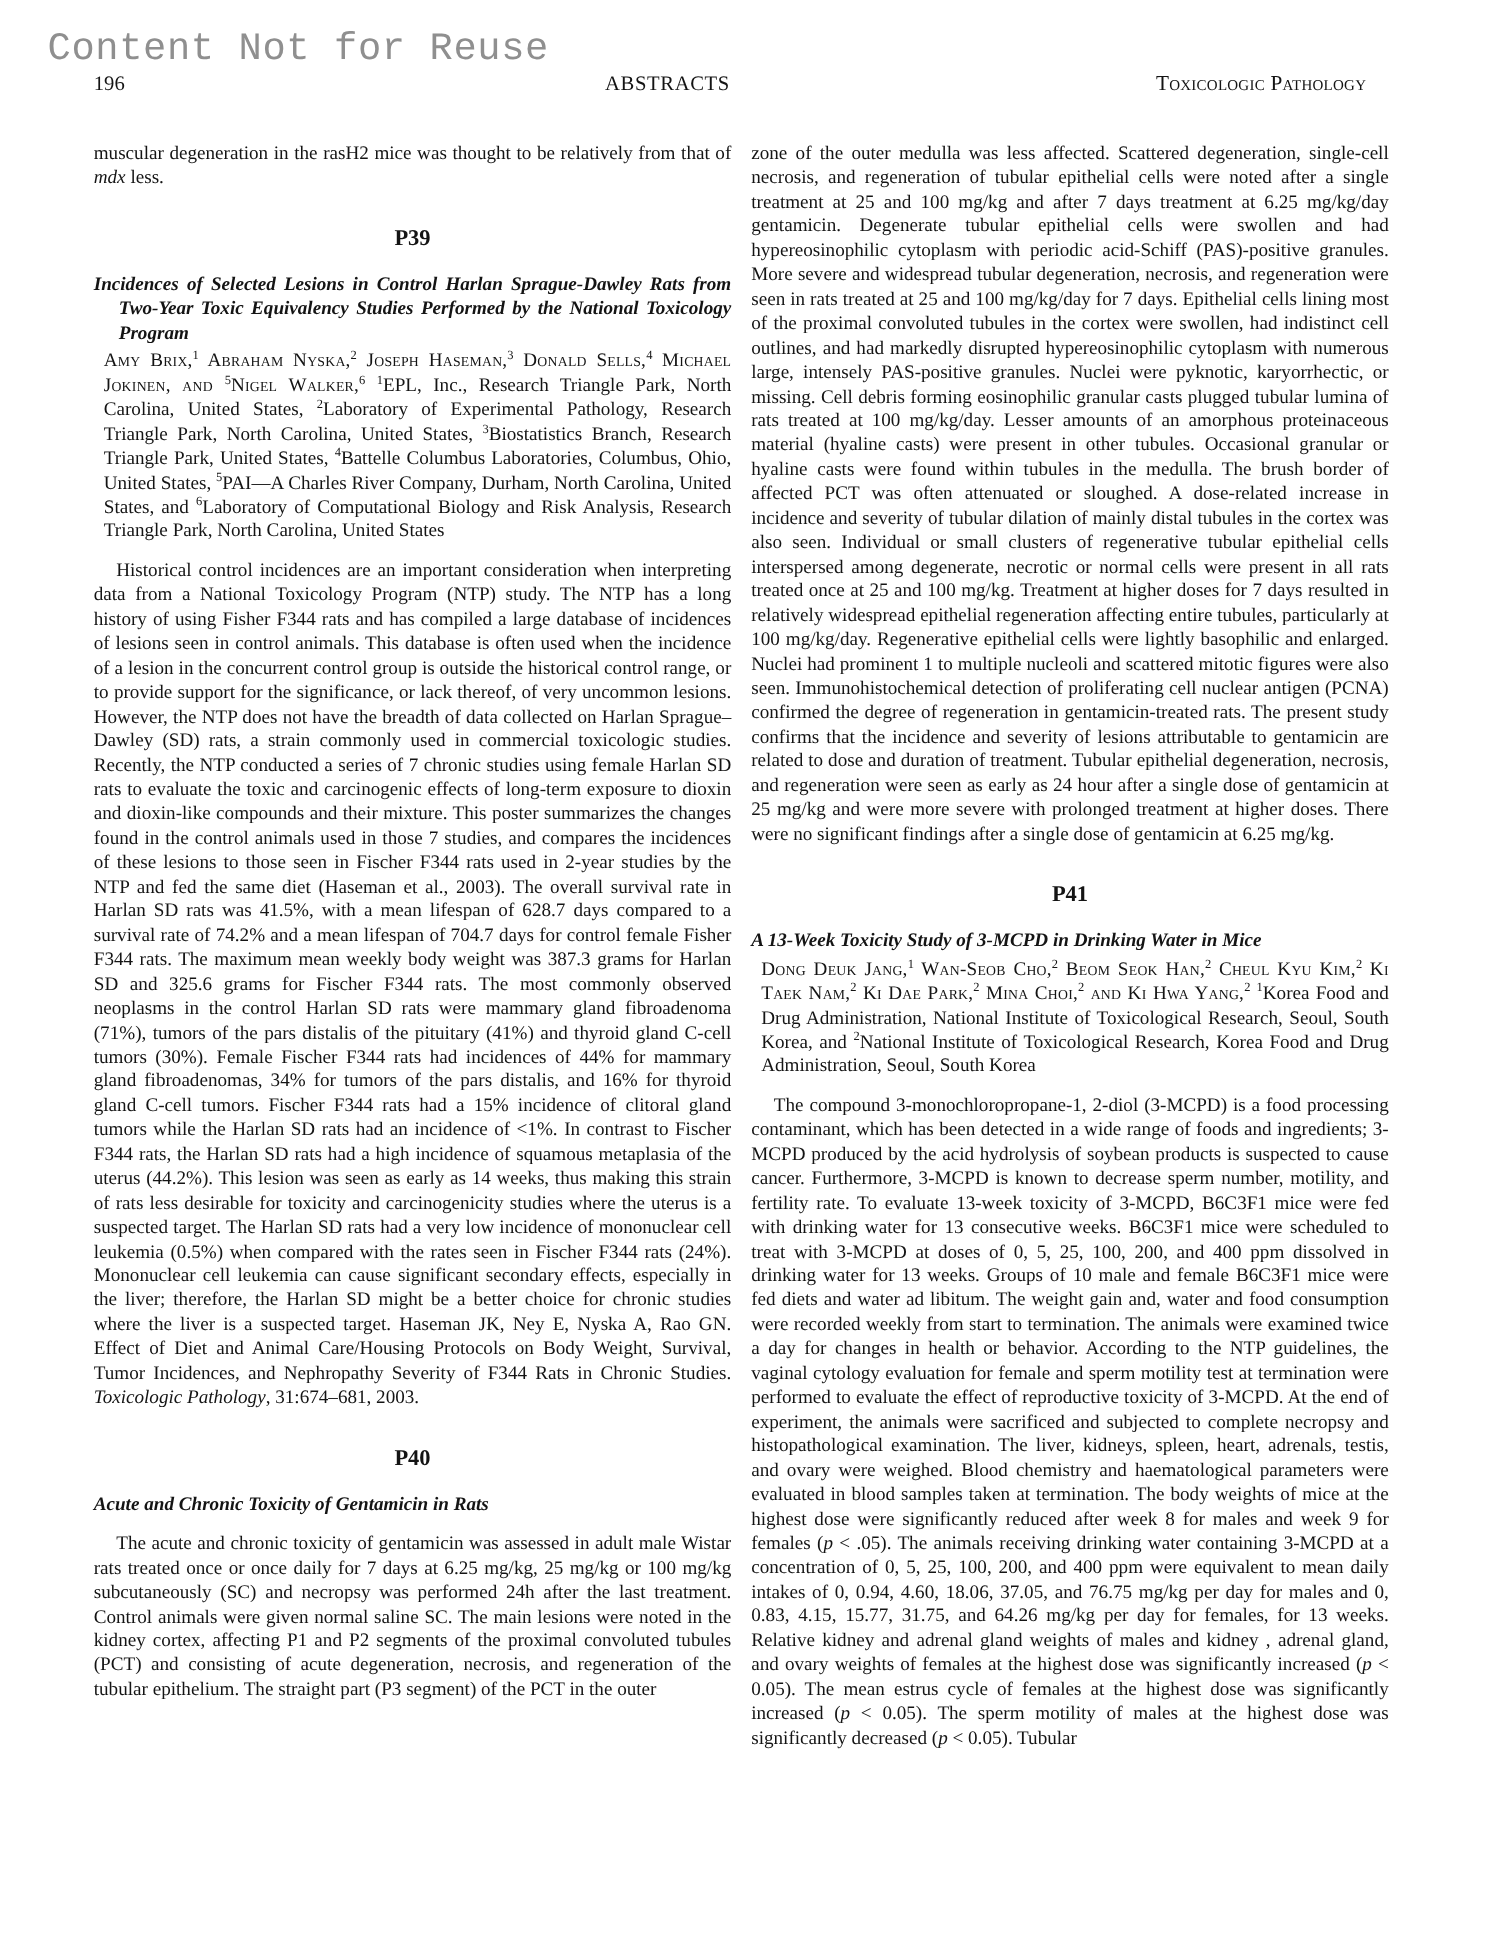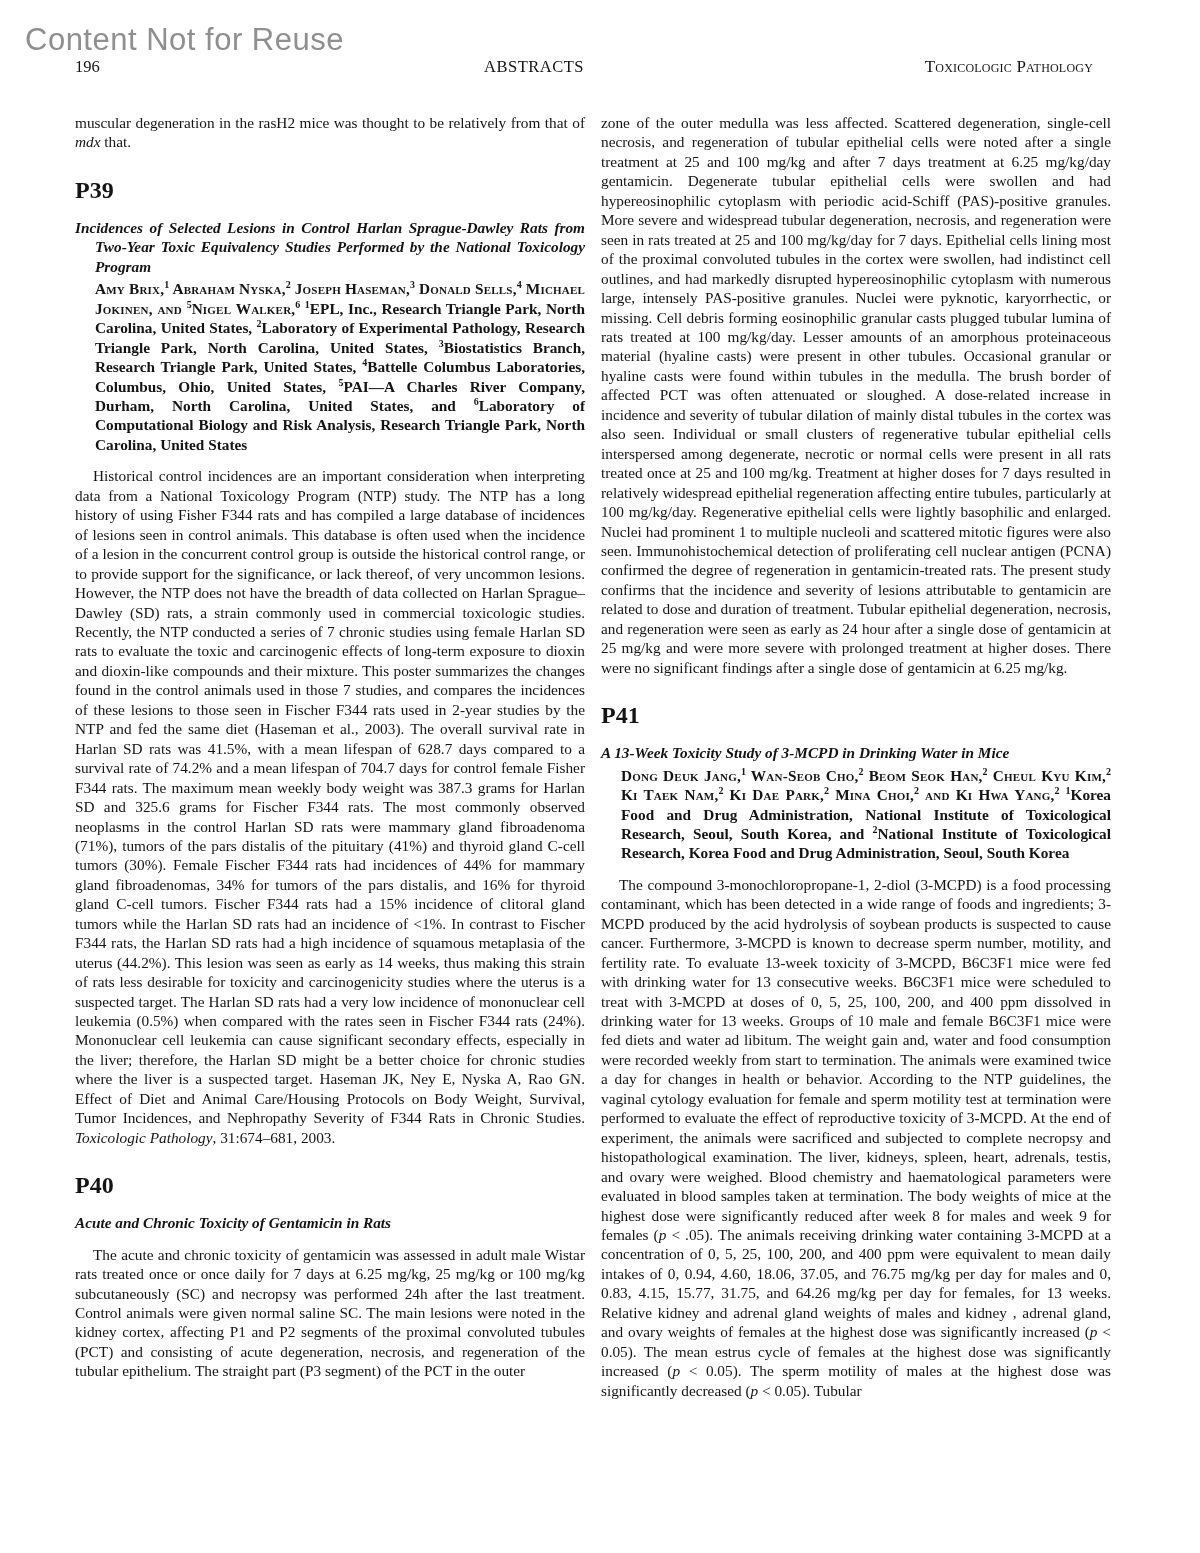--- a/index.html
+++ b/index.html
@@ -8,22 +8,22 @@
     width: 1200px;
     height: 1553px;
     background: #ffffff;
     font-family: "Liberation Serif", serif;
     color: #141414;
     overflow: hidden;
   }
   .watermark {
     position: absolute;
     top: 22px;
-    left: 25px;
-    font-family: Liberation Sans, sans-serif;
+    left: 38px;
+    font-family: Liberation Mono, monospace;
     font-size: 31px;
     color: #8f8f8f;
     letter-spacing: 0.5px;
   }
   .header {
     position: absolute;
     top: 57px;
     left: 75px;
     width: 1018px;
     display: flex;
@@ -45,34 +45,34 @@
   }
   .col {
     width: 510px;
     font-size: 15.3px;
     line-height: 19.45px;
     text-align: justify;
   }
   p, h2 { margin: 0; }
   .cont { margin: 0; }
   .pnum {
-    font-size: 24px;
+    font-size: 18px;
     font-weight: bold;
     margin: 27px 0 17px 0;
-    text-align: left;
+    text-align: center;
     line-height: 22px;
   }
   .title {
     font-weight: bold;
     padding-left: 20px;
     text-indent: -20px;
     margin: 0 0 3px 0;
     font-style: italic;
   }
-  .authors { margin: 0 0 0 20px; font-weight: bold; }
+  .authors { margin: 0 0 0 8px; }
   .body-para { margin: 12px 0 0 0; text-indent: 18px; }
   sup { font-size: 10px; line-height: 0; vertical-align: 6px; }
   .sc { font-variant: small-caps; letter-spacing: 0.2px; }
   .i { font-style: italic; }
 </style>
 </head>
 <body>
 
 <div class="page">
 
@@ -80,21 +80,21 @@
 
   <div class="header">
     <span class="pageno">196</span>
     <span class="running-head">ABSTRACTS</span>
     <span class="journal"><span class="sc">Toxicologic Pathology</span></span>
   </div>
 
   <div class="columns">
 
     <div class="col">
-      <p class="cont"><span>muscular degeneration in the rasH2 mice was thought to be relatively from that of </span><span class="i">mdx</span><span> that.</span></p>
+      <p class="cont"><span>muscular degeneration in the rasH2 mice was thought to be relatively from that of </span><span class="i">mdx</span><span> less.</span></p>
 
       <section>
         <h2 class="pnum">P39</h2>
         <p class="title">Incidences of Selected Lesions in Control Harlan Sprague-Dawley Rats from Two-Year Toxic Equivalency Studies Performed by the National Toxicology Program</p>
         <p class="authors"><span class="sc">Amy Brix,</span><sup>1</sup><span class="sc"> Abraham Nyska,</span><sup>2</sup><span class="sc"> Joseph Haseman,</span><sup>3</sup><span class="sc"> Donald Sells,</span><sup>4</sup><span class="sc"> Michael Jokinen, and </span><sup>5</sup><span class="sc">Nigel Walker,</span><sup>6</sup><span> </span><sup>1</sup><span>EPL, Inc., Research Triangle Park, North Carolina, United States, </span><sup>2</sup><span>Laboratory of Experimental Pathology, Research Triangle Park, North Carolina, United States, </span><sup>3</sup><span>Biostatistics Branch, Research Triangle Park, United States, </span><sup>4</sup><span>Battelle Columbus Laboratories, Columbus, Ohio, United States, </span><sup>5</sup><span>PAI—A Charles River Company, Durham, North Carolina, United States, and </span><sup>6</sup><span>Laboratory of Computational Biology and Risk Analysis, Research Triangle Park, North Carolina, United States</span></p>
         <p class="body-para"><span>Historical control incidences are an important consideration when interpreting data from a National Toxicology Program (NTP) study. The NTP has a long history of using Fisher F344 rats and has compiled a large database of incidences of lesions seen in control animals. This database is often used when the incidence of a lesion in the concurrent control group is outside the historical control range, or to provide support for the significance, or lack thereof, of very uncommon lesions. However, the NTP does not have the breadth of data collected on Harlan Sprague–Dawley (SD) rats, a strain commonly used in commercial toxicologic studies. Recently, the NTP conducted a series of 7 chronic studies using female Harlan SD rats to evaluate the toxic and carcinogenic effects of long-term exposure to dioxin and dioxin-like compounds and their mixture. This poster summarizes the changes found in the control animals used in those 7 studies, and compares the incidences of these lesions to those seen in Fischer F344 rats used in 2-year studies by the NTP and fed the same diet (Haseman et al., 2003). The overall survival rate in Harlan SD rats was 41.5%, with a mean lifespan of 628.7 days compared to a survival rate of 74.2% and a mean lifespan of 704.7 days for control female Fisher F344 rats. The maximum mean weekly body weight was 387.3 grams for Harlan SD and 325.6 grams for Fischer F344 rats. The most commonly observed neoplasms in the control Harlan SD rats were mammary gland fibroadenoma (71%), tumors of the pars distalis of the pituitary (41%) and thyroid gland C-cell tumors (30%). Female Fischer F344 rats had incidences of 44% for mammary gland fibroadenomas, 34% for tumors of the pars distalis, and 16% for thyroid gland C-cell tumors. Fischer F344 rats had a 15% incidence of clitoral gland tumors while the Harlan SD rats had an incidence of &lt;1%. In contrast to Fischer F344 rats, the Harlan SD rats had a high incidence of squamous metaplasia of the uterus (44.2%). This lesion was seen as early as 14 weeks, thus making this strain of rats less desirable for toxicity and carcinogenicity studies where the uterus is a suspected target. The Harlan SD rats had a very low incidence of mononuclear cell leukemia (0.5%) when compared with the rates seen in Fischer F344 rats (24%). Mononuclear cell leukemia can cause significant secondary effects, especially in the liver; therefore, the Harlan SD might be a better choice for chronic studies where the liver is a suspected target. Haseman JK, Ney E, Nyska A, Rao GN. Effect of Diet and Animal Care/Housing Protocols on Body Weight, Survival, Tumor Incidences, and Nephropathy Severity of F344 Rats in Chronic Studies. </span><span class="i">Toxicologic Pathology</span><span>, 31:674–681, 2003.</span></p>
       </section>
 
       <section>
         <h2 class="pnum">P40</h2>

